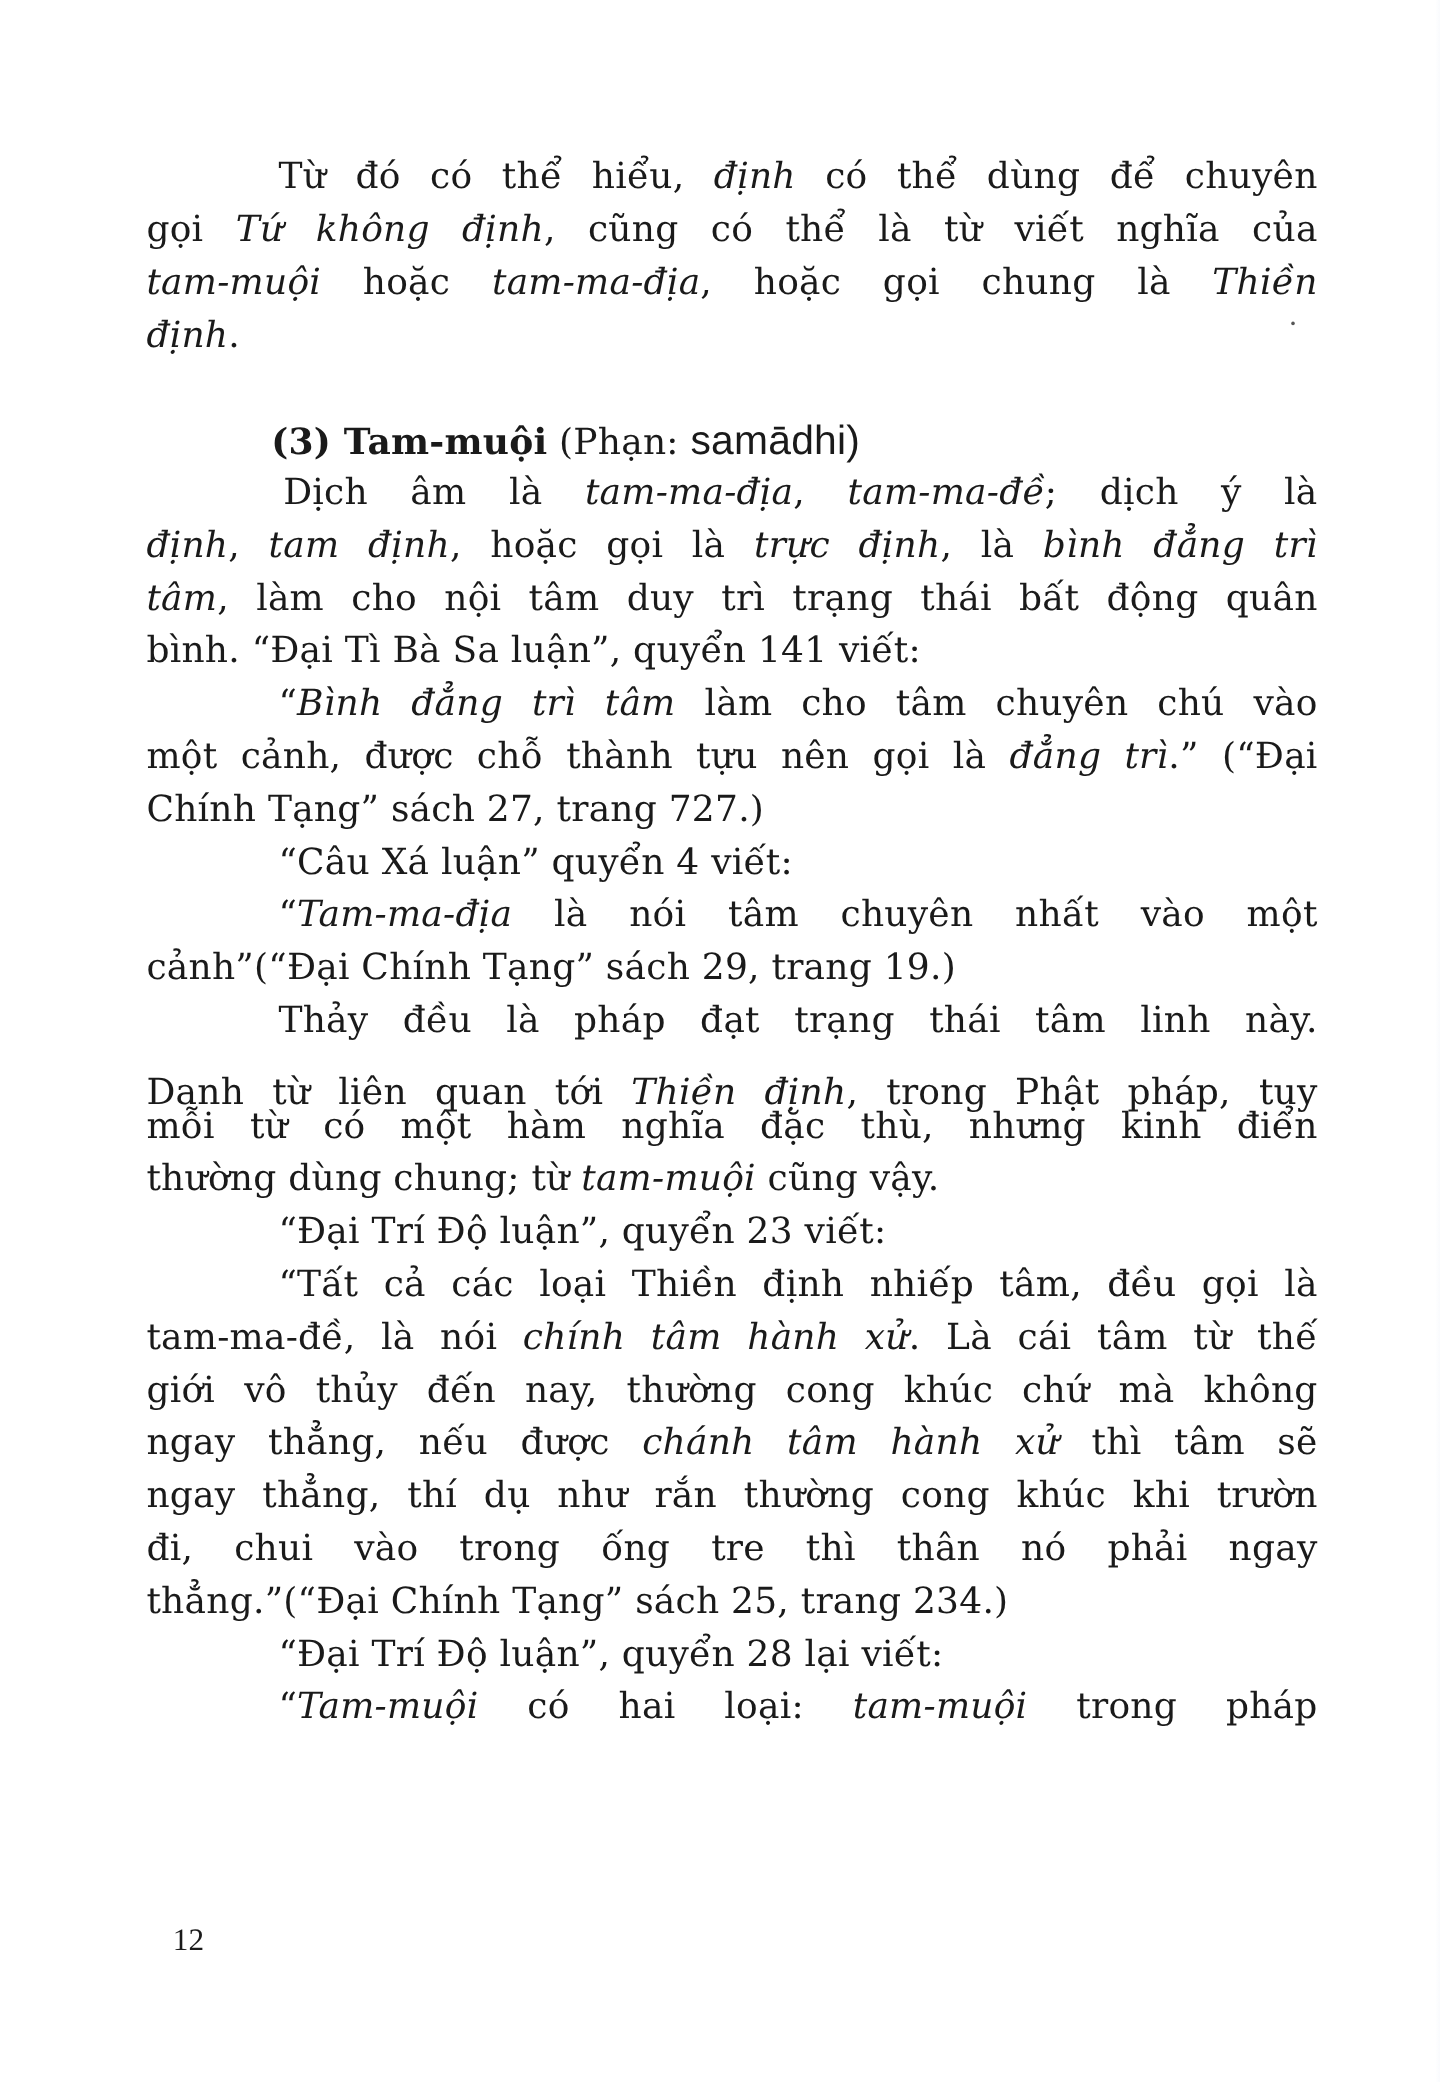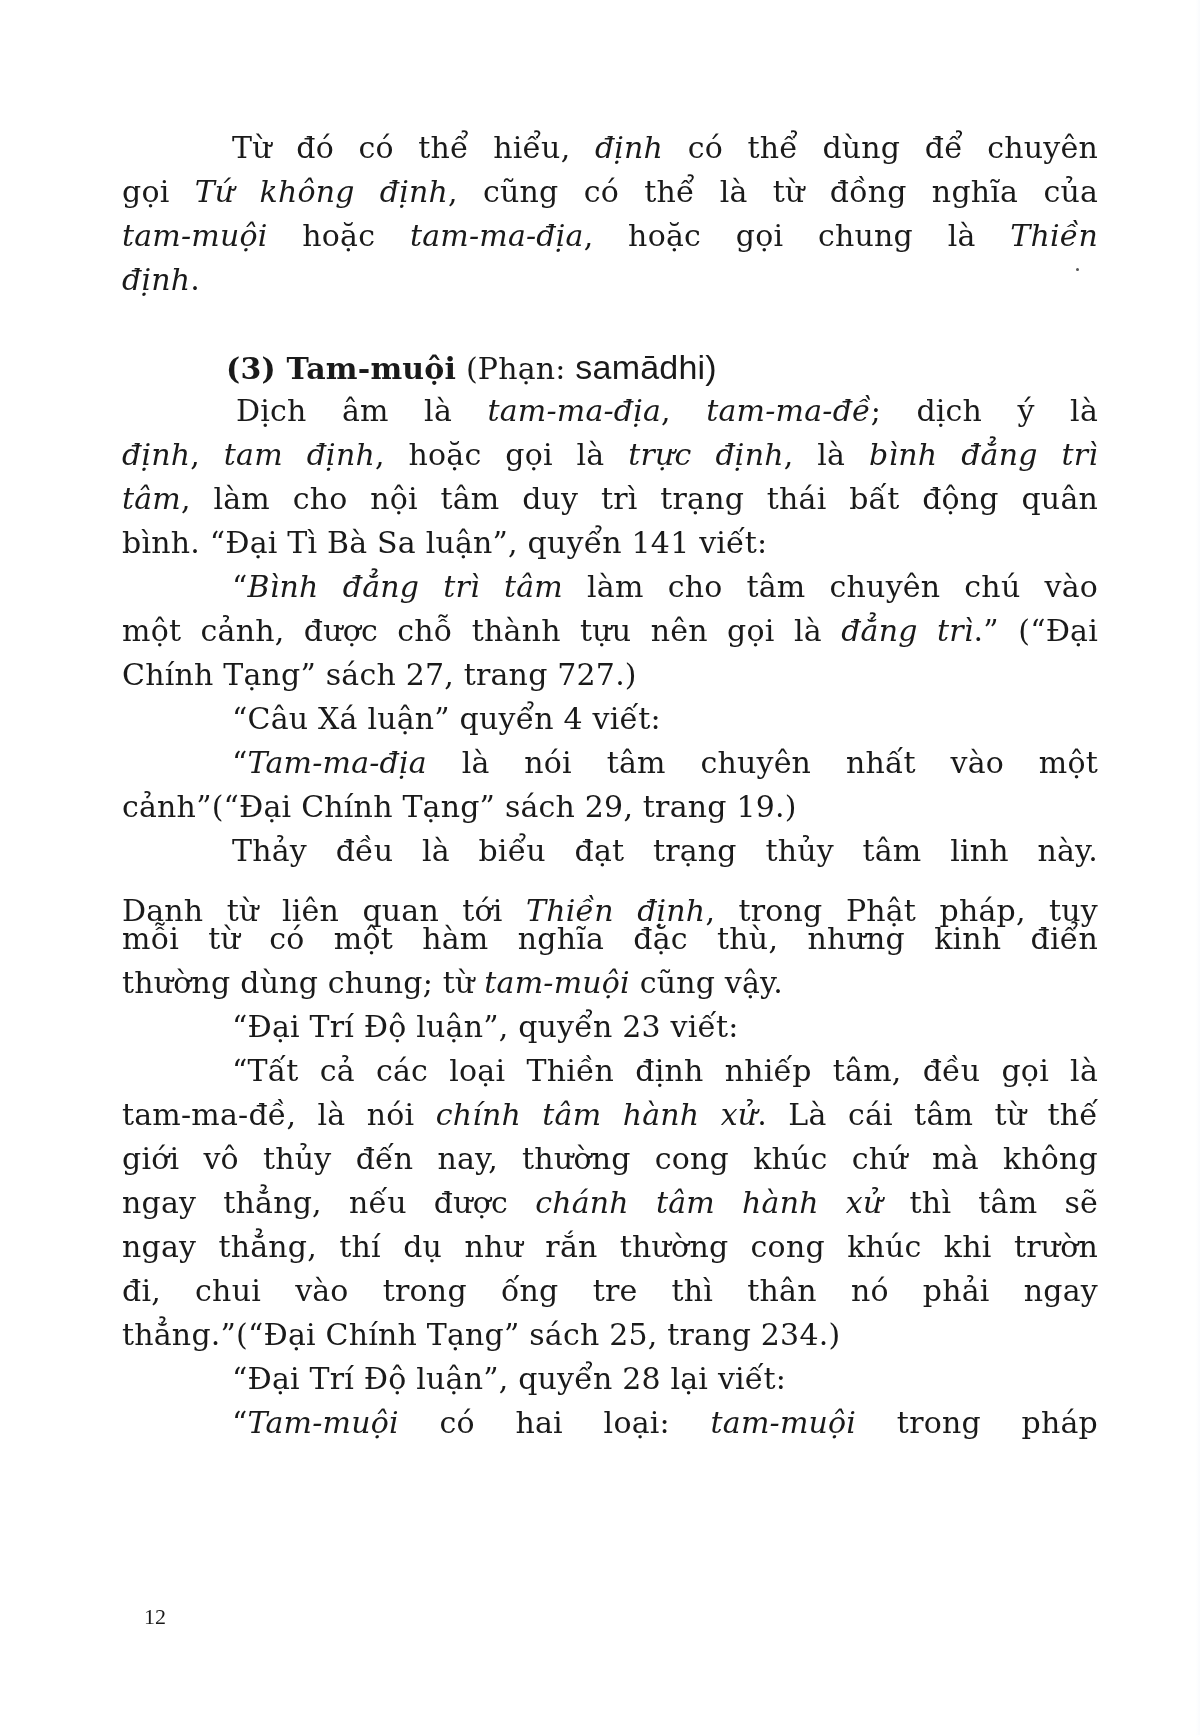--- a/index.html
+++ b/index.html
@@ -53,21 +53,21 @@
     .seg.i { font-style: italic; }
     .seg.b { font-weight: bold; }
     .seg.sans {
       font-family: "Liberation Sans", "DejaVu Sans", sans-serif;
       font-size: 34px;
     }
     .page-number {
       position: absolute;
       left: 140px;
       top: 1602px;
-      font-size: 22px;
+      font-size: 26px;
       line-height: 30px;
       font-family: "Liberation Serif", serif;
     }
     .speck {
       position: absolute;
       width: 3px; height: 3px;
       border-radius: 50%;
       background: #555;
     }
     .scan-edge {
@@ -76,35 +76,35 @@
       width: 8px; height: 1735px;
       background: linear-gradient(to right, #ffffff, #f3f6fb);
     }
   </style>
 </head>
 <body>
 
 <div class="page">
   <div id="text-body">
       <div class="line indent" style="top: 126px;"><span class="seg">Từ đó có thể hiểu, </span><span class="seg i">định</span><span class="seg"> có thể dùng để chuyên</span></div>
-      <div class="line " style="top: 170px;"><span class="seg">gọi </span><span class="seg i">Tứ không định</span><span class="seg">, cũng có thể là từ đồng nghĩa của</span></div>
+      <div class="line " style="top: 170px;"><span class="seg">gọi </span><span class="seg i">Tứ không định</span><span class="seg">, cũng có thể là từ viết nghĩa của</span></div>
       <div class="line " style="top: 214px;"><span class="seg i">tam-muội</span><span class="seg"> hoặc </span><span class="seg i">tam-ma-địa</span><span class="seg">, hoặc gọi chung là </span><span class="seg i">Thiền</span></div>
       <div class="line last" style="top: 258px;"><span class="seg i">định</span><span class="seg">.</span></div>
       <div class="line heading" style="top: 345px;"><span class="seg b">(3) Tam-muội</span><span class="seg"> (Phạn: </span><span class="seg sans">samādhi)</span></div>
       <div class="line indent-small" style="top: 389px;"><span class="seg">Dịch âm là </span><span class="seg i">tam-ma-địa</span><span class="seg">, </span><span class="seg i">tam-ma-đề</span><span class="seg">; dịch ý là</span></div>
       <div class="line " style="top: 433px;"><span class="seg i">định</span><span class="seg">, </span><span class="seg i">tam định</span><span class="seg">, hoặc gọi là </span><span class="seg i">trực định</span><span class="seg">, là </span><span class="seg i">bình đẳng trì</span></div>
       <div class="line " style="top: 477px;"><span class="seg i">tâm</span><span class="seg">, làm cho nội tâm duy trì trạng thái bất động quân</span></div>
       <div class="line last" style="top: 521px;"><span class="seg">bình. “Đại Tì Bà Sa luận”, quyển 141 viết:</span></div>
       <div class="line indent" style="top: 565px;"><span class="seg">“</span><span class="seg i">Bình đẳng trì tâm</span><span class="seg"> làm cho tâm chuyên chú vào</span></div>
       <div class="line " style="top: 609px;"><span class="seg">một cảnh, được chỗ thành tựu nên gọi là </span><span class="seg i">đẳng trì</span><span class="seg">.” (“Đại</span></div>
       <div class="line last" style="top: 653px;"><span class="seg">Chính Tạng” sách 27, trang 727.)</span></div>
       <div class="line indent last" style="top: 697px;"><span class="seg">“Câu Xá luận” quyển 4 viết:</span></div>
       <div class="line indent" style="top: 741px;"><span class="seg">“</span><span class="seg i">Tam-ma-địa</span><span class="seg"> là nói tâm chuyên nhất vào một</span></div>
       <div class="line last" style="top: 785px;"><span class="seg">cảnh”(“Đại Chính Tạng” sách 29, trang 19.)</span></div>
-      <div class="line indent" style="top: 829px;"><span class="seg">Thảy đều là biểu đạt trạng thủy tâm linh này.</span></div>
+      <div class="line indent" style="top: 829px;"><span class="seg">Thảy đều là pháp đạt trạng thái tâm linh này.</span></div>
       <div class="line " style="top: 873px; margin-top: 16px;"><span class="seg">Danh từ liên quan tới </span><span class="seg i">Thiền định</span><span class="seg">, trong Phật pháp, tuy</span></div>
       <div class="line " style="top: 917px;"><span class="seg">mỗi từ có một hàm nghĩa đặc thù, nhưng kinh điển</span></div>
       <div class="line last" style="top: 961px;"><span class="seg">thường dùng chung; từ </span><span class="seg i">tam-muội</span><span class="seg"> cũng vậy.</span></div>
       <div class="line indent last" style="top: 1005px;"><span class="seg">“Đại Trí Độ luận”, quyển 23 viết:</span></div>
       <div class="line indent" style="top: 1049px;"><span class="seg">“Tất cả các loại Thiền định nhiếp tâm, đều gọi là</span></div>
       <div class="line " style="top: 1093px;"><span class="seg">tam-ma-đề, là nói </span><span class="seg i">chính tâm hành xử</span><span class="seg">. Là cái tâm từ thế</span></div>
       <div class="line " style="top: 1137px;"><span class="seg">giới vô thủy đến nay, thường cong khúc chứ mà không</span></div>
       <div class="line " style="top: 1181px;"><span class="seg">ngay thẳng, nếu được </span><span class="seg i">chánh tâm hành xử</span><span class="seg"> thì tâm sẽ</span></div>
       <div class="line " style="top: 1225px;"><span class="seg">ngay thẳng, thí dụ như rắn thường cong khúc khi trườn</span></div>
       <div class="line " style="top: 1269px;"><span class="seg">đi, chui vào trong ống tre thì thân nó phải ngay</span></div>

